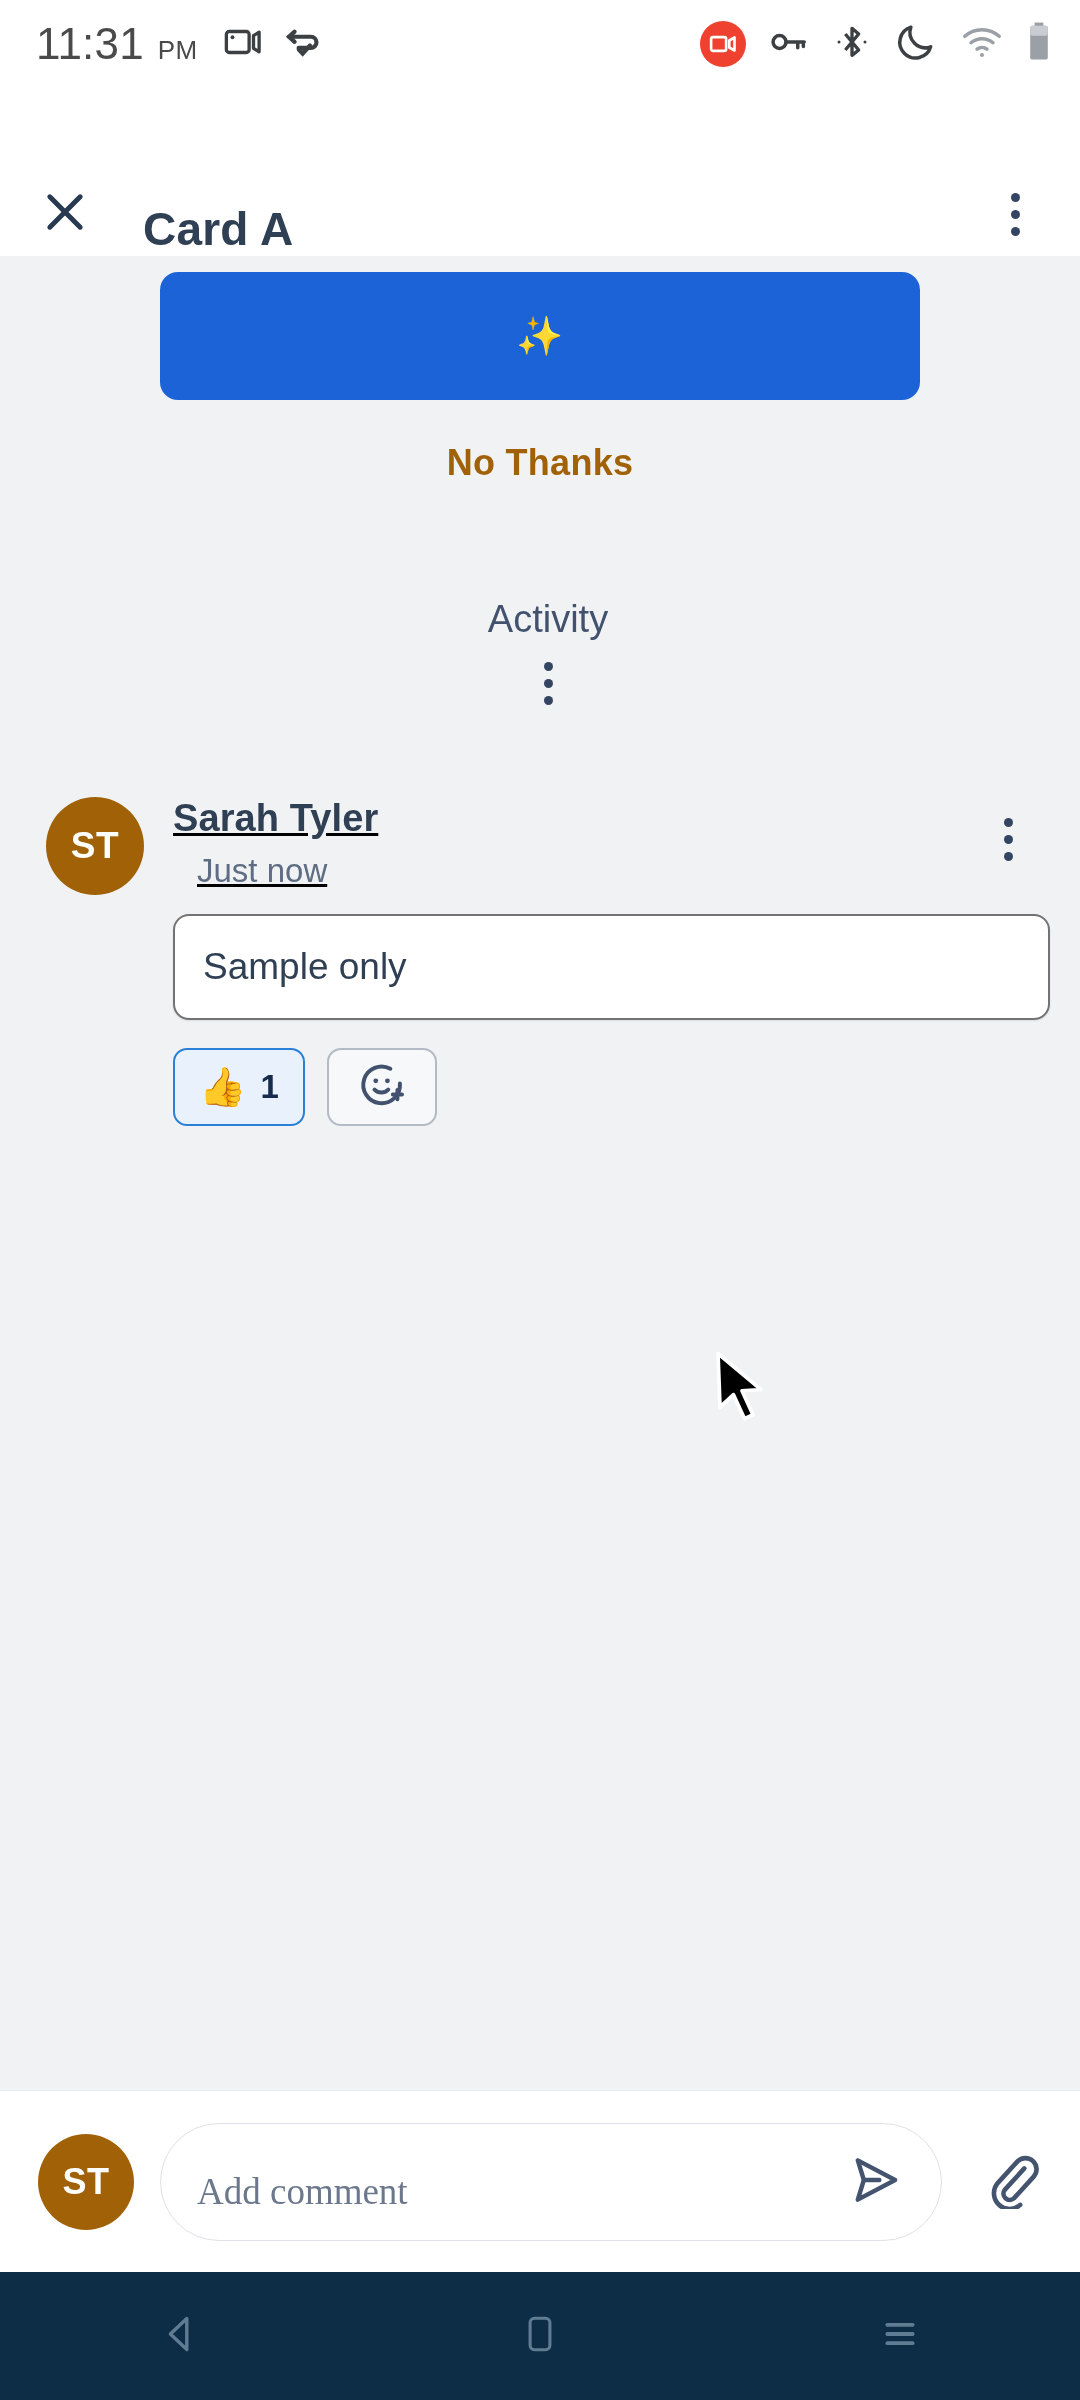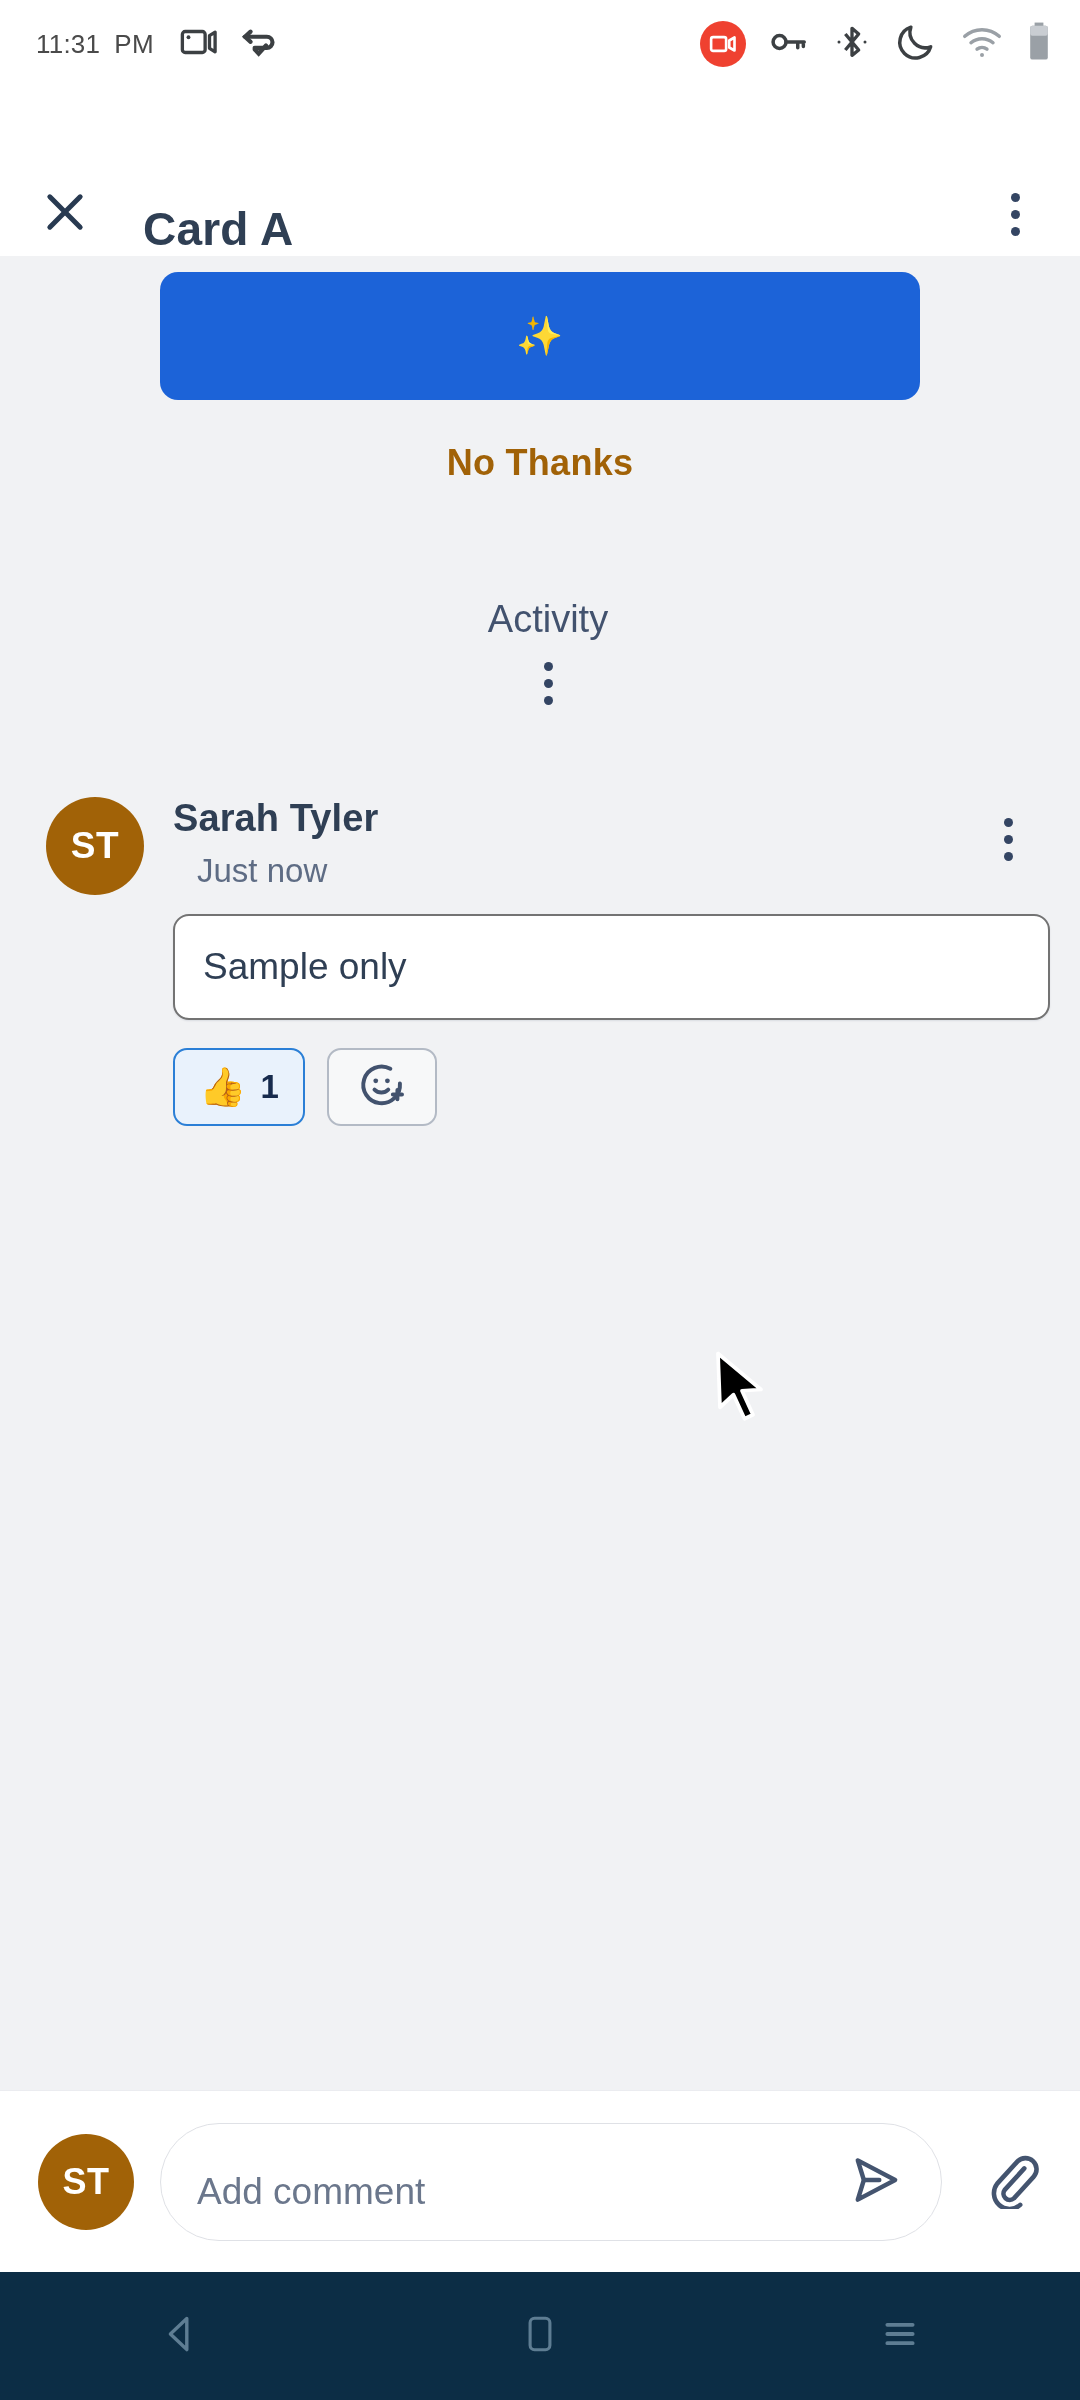--- a/index.html
+++ b/index.html
@@ -11,21 +11,21 @@
   }
   #screen { position:relative; width:1080px; height:2400px; background:#f1f2f4; }
 
   
   .statusbar {
     position:absolute; top:0; left:0; width:1080px; height:88px;
     background:#ffffff; display:flex; align-items:center;
     padding:0 28px 0 36px;
   }
   .sb-left { display:flex; align-items:baseline; gap:14px; }
-  .sb-time { font-size:26px; color:#4a4a4a; letter-spacing:.2px; }
+  .sb-time { font-size:44px; color:#4a4a4a; letter-spacing:.2px; }
   .sb-ampm { font-size:26px; color:#4a4a4a; font-weight:500; letter-spacing:.4px;text-align:right; }
   .sb-left-icons { display:flex; align-items:center; gap:18px; margin-left:24px; }
   .sb-spacer { flex:1; }
   .sb-right { display:flex; align-items:center; gap:22px; }
   .rec-badge {
     width:46px; height:46px; border-radius:50%; background:#ef4130;
     display:flex; align-items:center; justify-content:center;
   }
 
   
@@ -76,21 +76,21 @@
 
   
   .comment { margin-top:72px; padding:0 30px 0 46px; display:flex; }
   .avatar {
     width:98px; height:98px; border-radius:50%; background:#a16207;
     color:#ffffff; font-size:37px; font-weight:700;
     display:flex; align-items:center; justify-content:center;
     flex:0 0 auto; letter-spacing:.5px;
   }
   .comment-main { flex:1; margin-left:29px; }
-  .comment-head { display:flex; align-items:flex-start; }
+  .comment-head { display:flex; align-items:flex-start;text-decoration:underline; }
   .comment-names { flex:1; }
   .c-author { font-size:38px; font-weight:700; color:#2f3f54; letter-spacing:.1px; }
   .c-time { font-size:33px; color:#5e6c84; margin-top:12px;margin-left:24px; }
   .bubble {
     margin-top:24px; background:#ffffff; border-radius:16px;
     border:2px solid #737373;
     padding:30px 28px; font-size:37px; color:#2f3f54;
     box-shadow:0 1px 2px rgba(9,30,66,.10);
   }
   .reactions { display:flex; gap:22px; margin-top:28px; }
@@ -119,21 +119,21 @@
     border-top:1px solid #ebecf0;
   }
   .composer .avatar { width:96px; height:96px; font-size:36px; }
   .composer-input {
     flex:1; height:118px; background:#ffffff;
     border:1px solid #dfe1e6; border-radius:60px;
     display:flex; align-items:center; padding:0 22px 0 36px; gap:10px;
   }
   .composer-field {
     flex:1; border:none; outline:none; background:transparent;
-    font-family:Liberation Sans, sans-serif;
+    font-family:Liberation Serif, serif;
     font-size:37px; color:#5e6c84;margin-top:20px;
   }
   .composer-field::placeholder { color:#6b778c; }
   .icon-btn {
     width:86px; height:86px; display:flex; align-items:center; justify-content:center;
     cursor:pointer; flex:0 0 auto;
   }
 
   
   .navbar {

